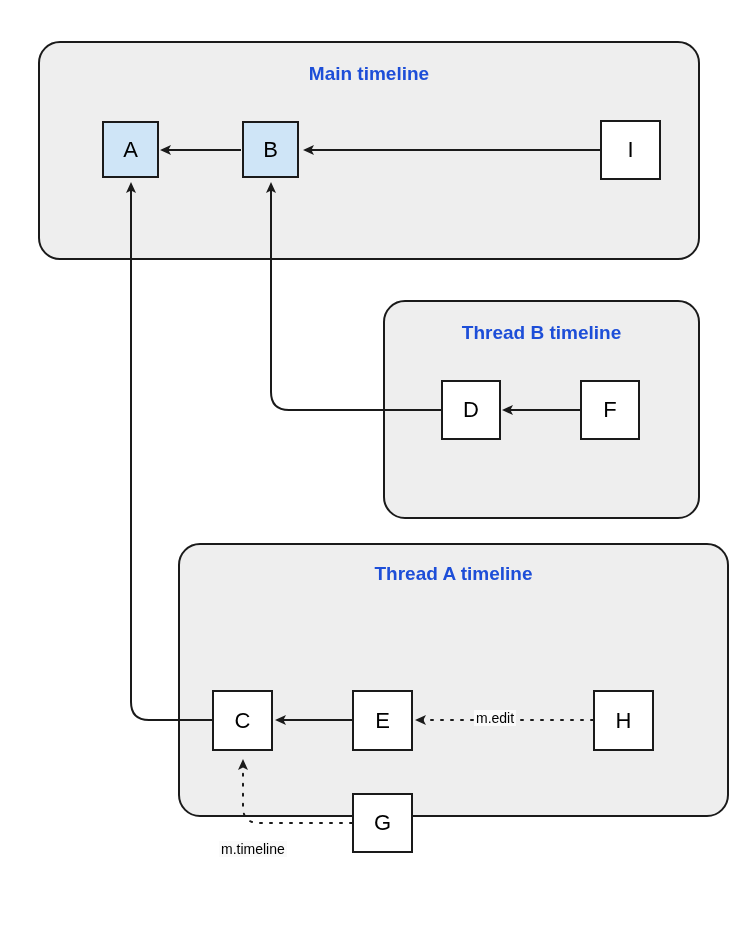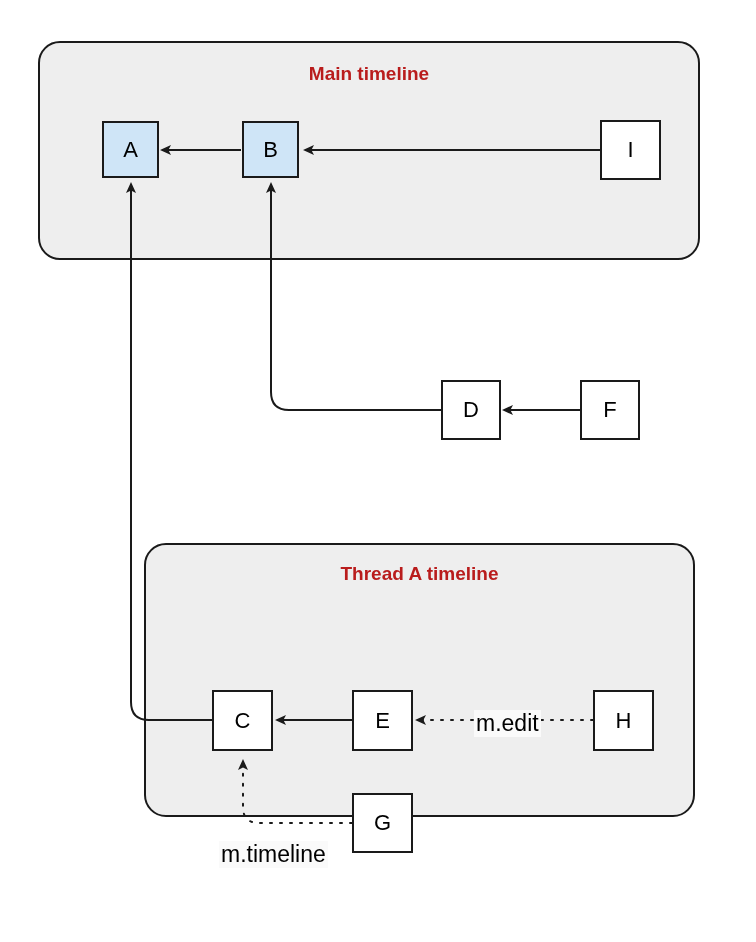--- a/index.html
+++ b/index.html
@@ -26,21 +26,21 @@
     border: 2px solid #1a1a1a;
     border-radius: 22px;
     box-sizing: border-box;
   }
   .group-title {
     position: absolute;
     width: 100%;
     text-align: center;
     font-weight: bold;
     font-size: 19px;
-    color: #b91c1c;
+    color: #1d4ed8;
     left: 0;
   }
   .node {
     position: absolute;
     box-sizing: border-box;
     border: 2px solid #1a1a1a;
     display: flex;
     align-items: center;
     justify-content: center;
     font-size: 22px;
@@ -54,39 +54,42 @@
   .edge-layer {
     position: absolute;
     left: 0; top: 0;
     width: 756px;
     height: 942px;
     z-index: 3;
     pointer-events: none;
   }
   .edge-label {
     position: absolute;
-    font-size: 23px;
+    font-size: 14px;
     color: #000000;
     background: #fafafa;
     padding: 0 2px;
     white-space: nowrap;
     z-index: 6;
   }
 </style>
 </head>
 <body>
 
 <div id="diagram-root">
 
   <div class="group-box" style="left:38px; top:41px; width:662px; height:219px;">
     <div class="group-title" style="top:20px;">Main timeline</div>
   </div>
 
+  <div class="group-box" style="left:383px; top:300px; width:317px; height:219px;">
+    <div class="group-title" style="top:20px;">Thread B timeline</div>
+  </div>
 
-  <div class="group-box" style="left:144px; top:543px; width:551px; height:274px;">
+  <div class="group-box" style="left:178px; top:543px; width:551px; height:274px;">
     <div class="group-title" style="top:18px;">Thread A timeline</div>
   </div>
 
   <svg class="edge-layer" width="756" height="942" viewBox="0 0 756 942">
     <defs>
       <marker id="arrowSolid" markerWidth="12" markerHeight="12" refX="9" refY="5" orient="auto" markerUnits="userSpaceOnUse">
         <path d="M 0 0 L 11 5 L 0 10 L 2.6 5 z" fill="#1a1a1a"></path>
       </marker>
       <marker id="arrowDotted" markerWidth="12" markerHeight="12" refX="9" refY="5" orient="auto" markerUnits="userSpaceOnUse">
         <path d="M 0 0 L 11 5 L 0 10 L 2.6 5 z" fill="#1a1a1a"></path>

